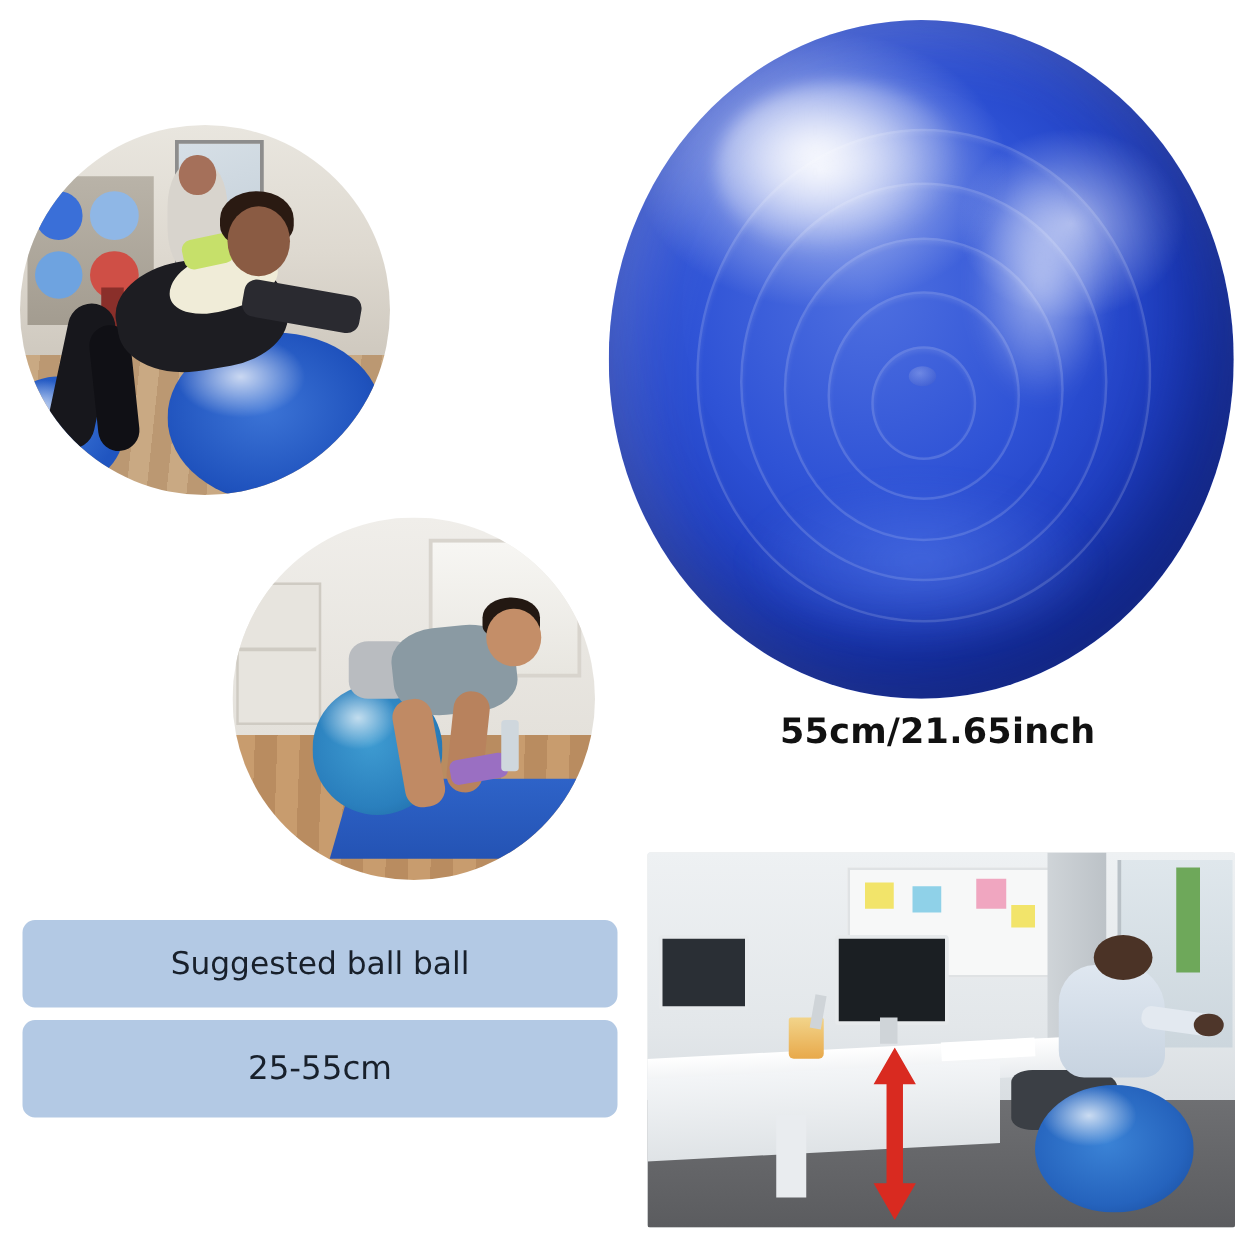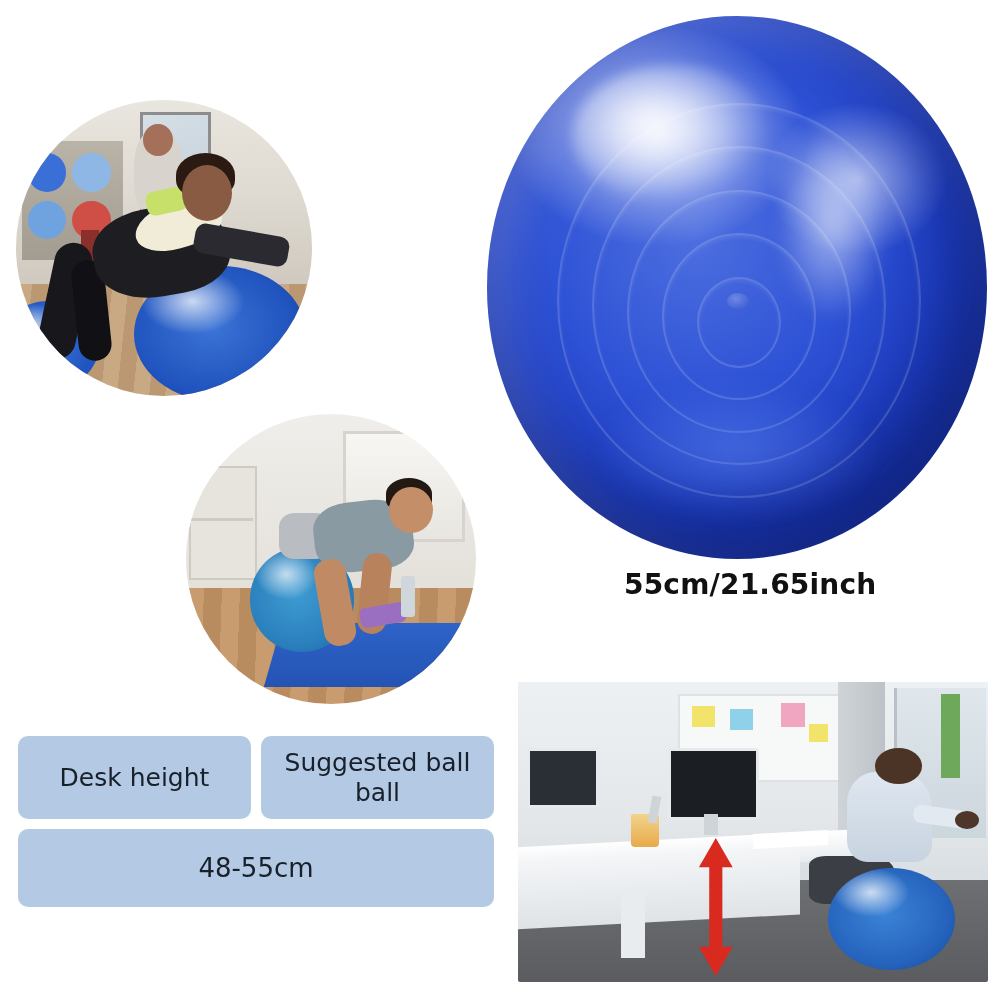--- a/index.html
+++ b/index.html
@@ -354,27 +354,26 @@
       <div class="s2-arm2"></div>
       <div class="s2-hair"></div>
       <div class="s2-head"></div>
       <div class="s2-dumbbell"></div>
       <div class="s2-bottle"></div>
     </div>
   </div>
 
   <div class="chair-table">
     <div class="chair-row">
-      <div class="chair-cell head">Desk height</div>
       <div class="chair-cell head">
         <span>Suggested ball ball</span>
       </div>
     </div>
     <div class="chair-row">
-      <div class="chair-cell value">48-55cm</div>
+      <div class="chair-cell value">25-55cm</div>
     </div>
   </div>
 
   <div class="office-photo">
     <div class="of-wall"></div>
     <div class="of-floor"></div>
     <div class="of-board"></div>
     <div class="of-note1"></div>
     <div class="of-note2"></div>
     <div class="of-note3"></div>

